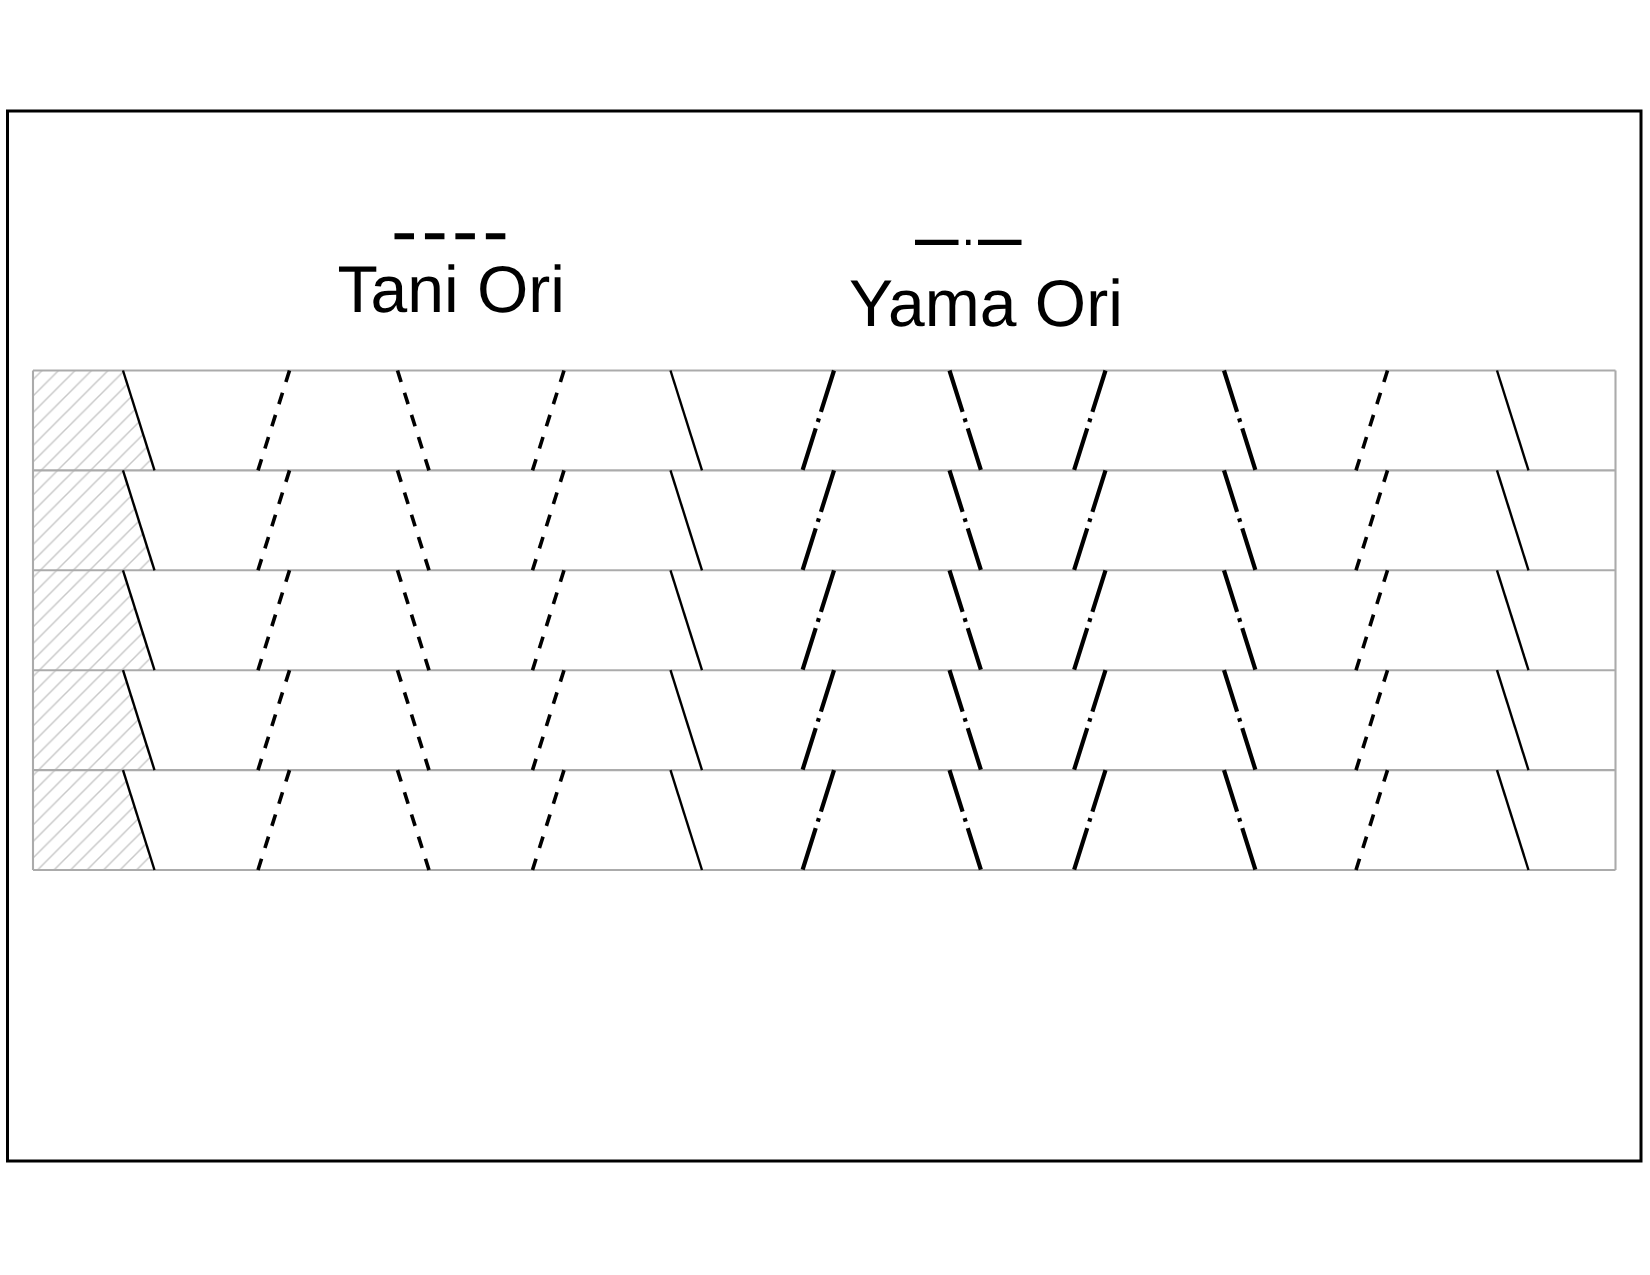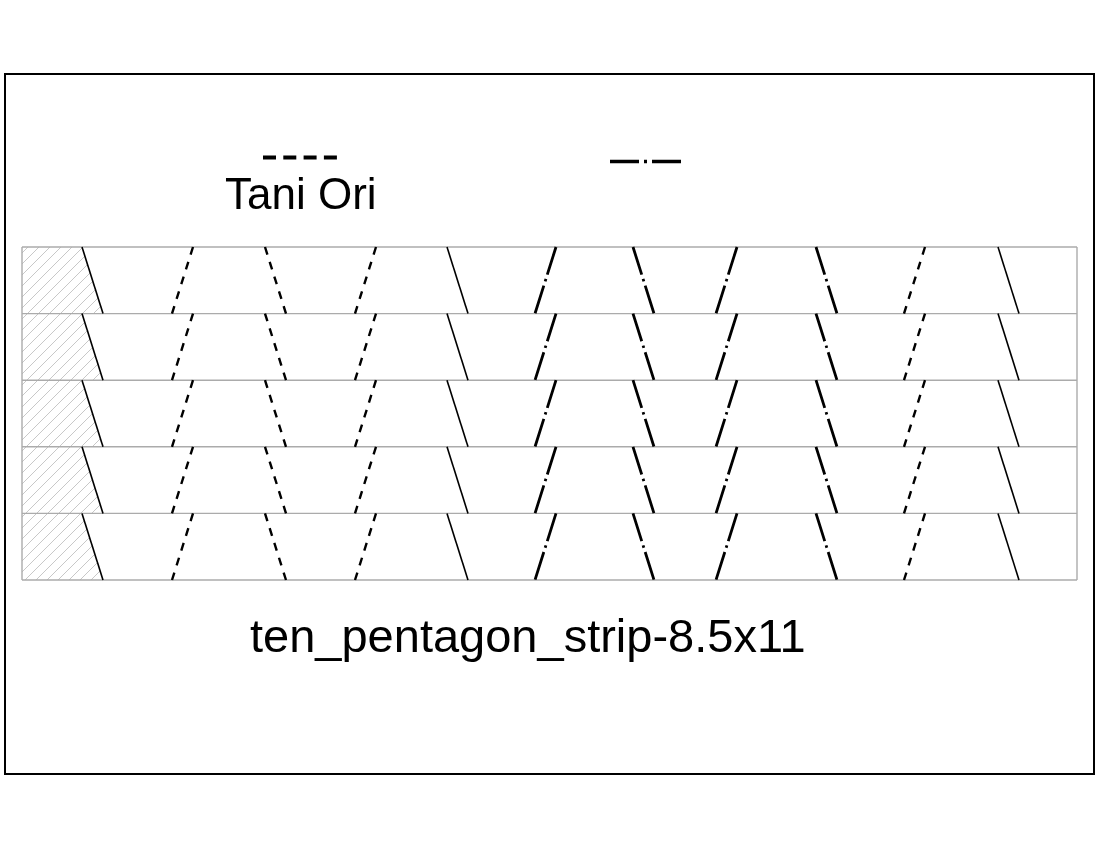--- a/index.html
+++ b/index.html
@@ -37,22 +37,22 @@
 </style>
 </head>
 <body>
 
 <div class="page">
 
   <div class="frame"></div>
 
   <div class="label tani">Tani Ori</div>
 
+  <div class="label yama">Yama Ori</div>
 
-  <div class="label title">ten_pentagon_strip-8.5x11</div>
 
   <svg id="pattern-svg" width="1100" height="850" viewBox="0 0 1100 850">
     <defs>
       <pattern id="hatchpat" width="11" height="11" patternUnits="userSpaceOnUse">
         <path d="M-1,12 L12,-1" stroke="#c8c8c8" stroke-width="1"></path>
         <path d="M-6.5,6.5 L6.5,-6.5" stroke="#c8c8c8" stroke-width="1"></path>
         <path d="M4.5,17.5 L17.5,4.5" stroke="#c8c8c8" stroke-width="1"></path>
       </pattern>
     </defs>
 

